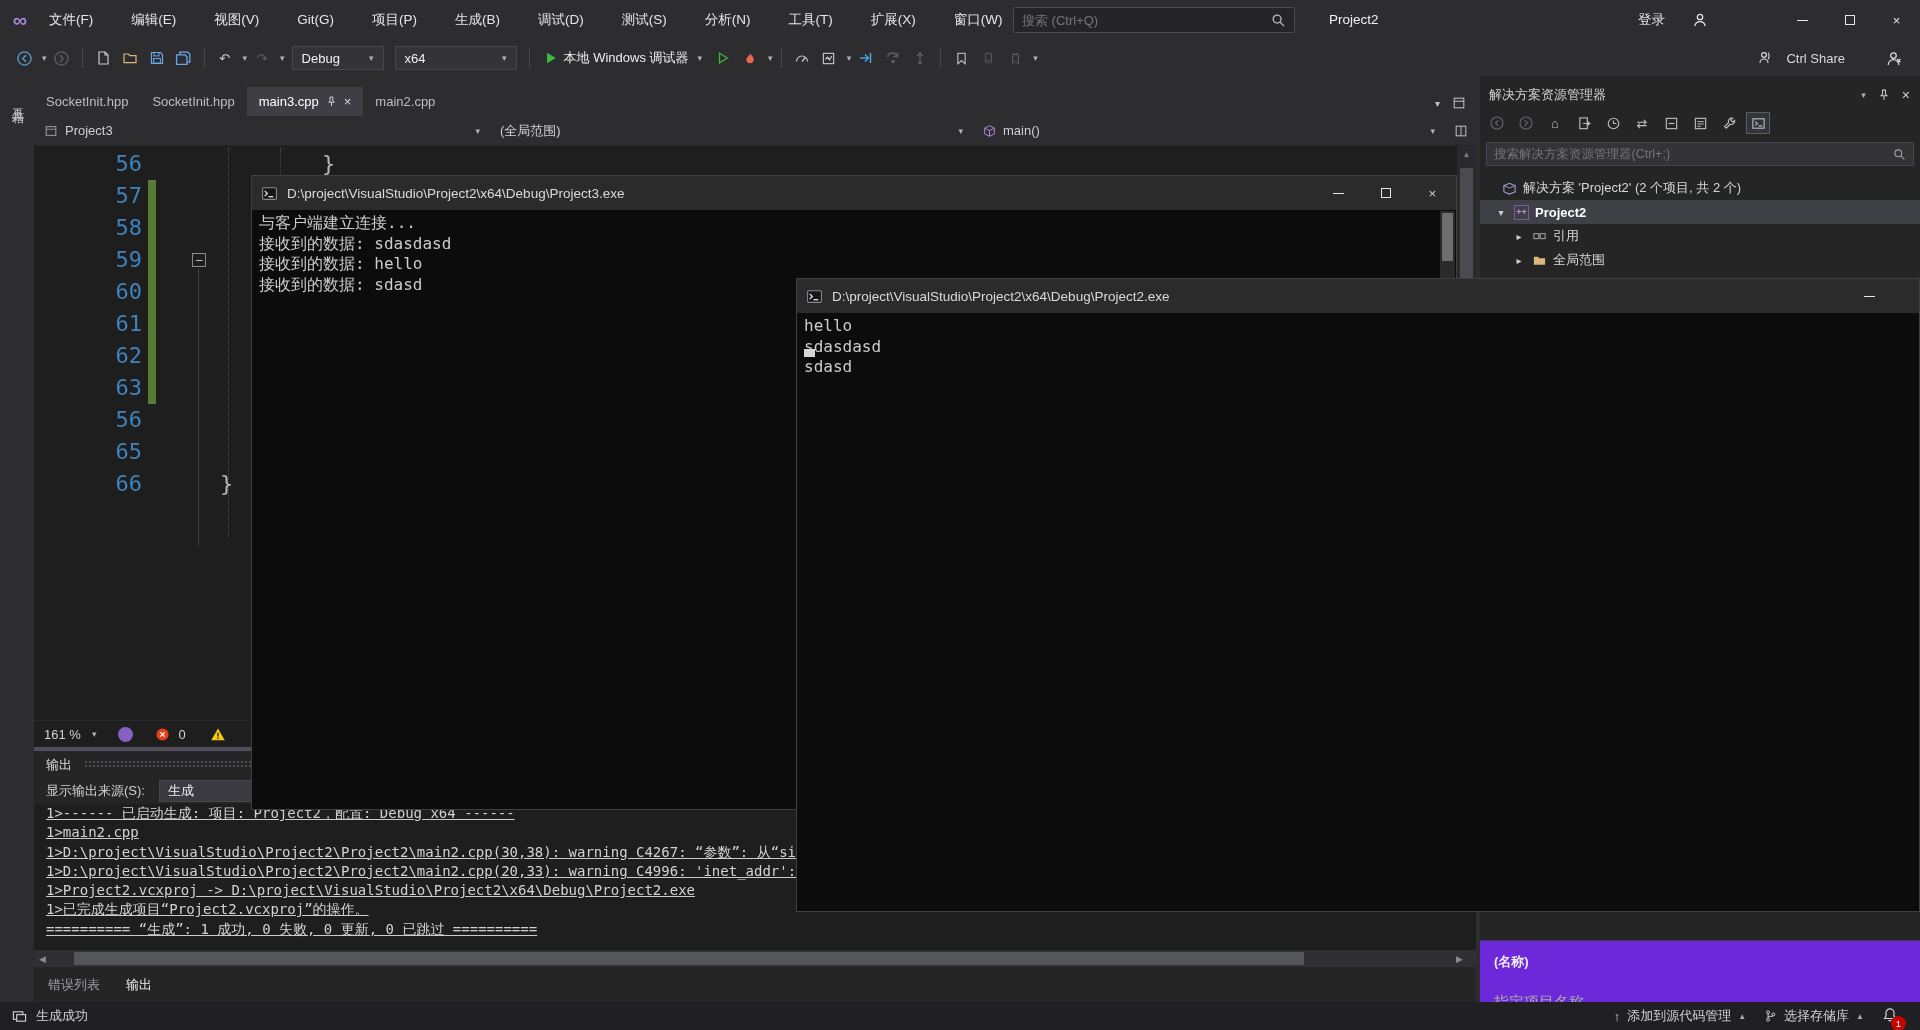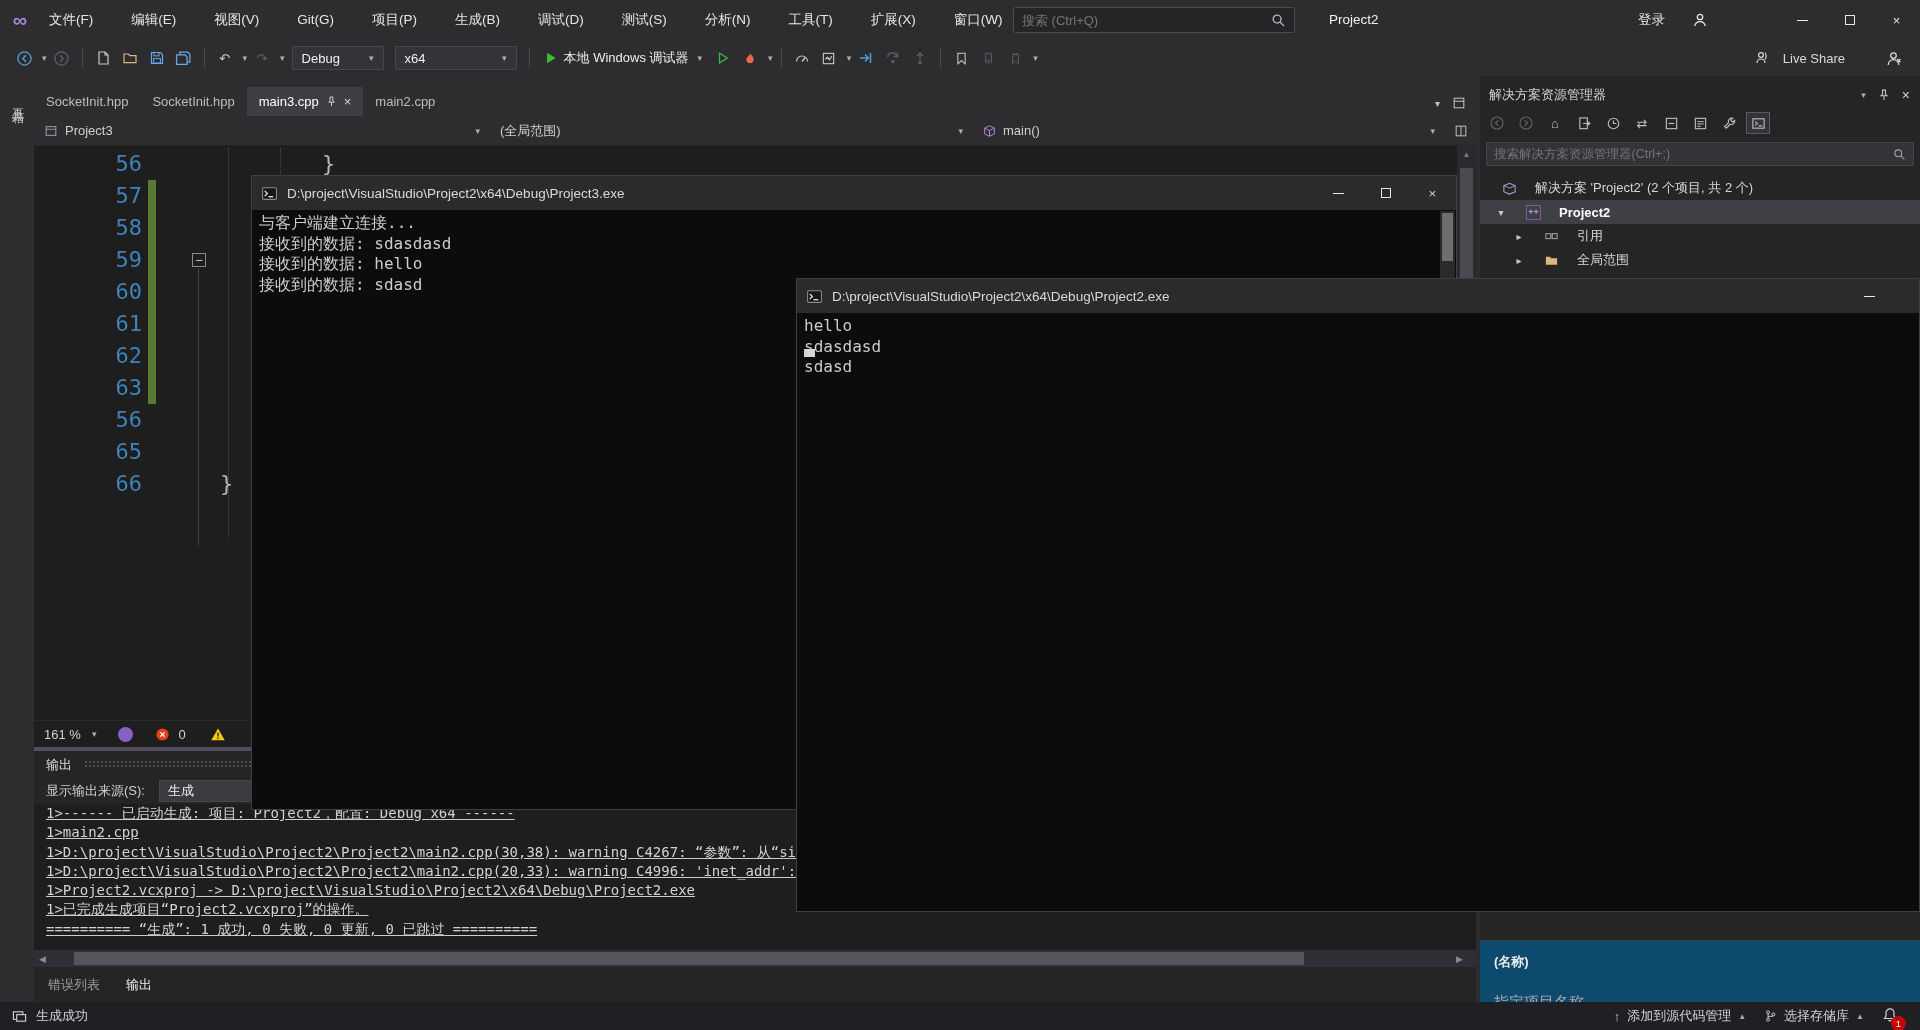--- a/index.html
+++ b/index.html
@@ -80,25 +80,25 @@
 #sepanel{position:absolute;left:1480px;top:76px;width:440px;height:926px;background:#252526;z-index:1;}
 #se-title{height:32px;display:flex;align-items:center;padding:6px 10px 0 9px;gap:12px;color:#d2d2d2;font-size:13px;}
 #se-title .grow{flex:1;}
 #se-tools{height:30px;display:flex;align-items:center;gap:5px;padding-left:5px;color:#bdbdbd;}
 .sei{width:24px;height:22px;display:flex;align-items:center;justify-content:center;}
 .sei.dim{color:#63636a;}
 .sei.boxed{border:1px solid #5b5b66;background:#33333a;}
 #se-search{position:absolute;left:6px;top:66px;width:428px;height:24px;background:#333338;border:1px solid #434349;display:flex;align-items:center;padding:0 7px;gap:6px;}
 #se-search input{flex:1;background:transparent;border:none;outline:none;color:#9d9da3;font-size:12.5px;font-family:inherit;}
 #se-tree{position:absolute;left:0;top:100px;width:440px;}
-.trow{height:24px;display:flex;align-items:center;gap:18px;font-size:13px;color:#d6d6d6;white-space:nowrap;}
+.trow{height:24px;display:flex;align-items:center;gap:6px;font-size:13px;color:#d6d6d6;white-space:nowrap;}
 .trow.sel{background:#3f3f46;}
 .trow .arrow{width:14px;text-align:center;font-size:10px;color:#cfcfcf;flex:none;}
 .cppico{width:15px;height:15px;border:1px solid #7e57a0;color:#b98fd9;font-size:9px;font-weight:bold;display:flex;align-items:center;justify-content:center;flex:none;}
-#se-desc{position:absolute;left:0;top:864px;width:440px;height:74px;background:#0c4a6e;border-top:1px solid #3f3f46;padding:12px 14px;}
+#se-desc{position:absolute;left:0;top:864px;width:440px;height:74px;background:#6d28d9;border-top:1px solid #3f3f46;padding:12px 14px;}
 #se-desc .fname{font-weight:bold;color:#ebebeb;font-size:13px;}
 #se-desc .fdesc{margin-top:22px;color:#ababab;font-size:15px;}
 
 .console{position:absolute;background:#0c0c0c;border:1px solid #3f3f3f;}
 .ctitle{height:34px;background:#2b2b2b;display:flex;align-items:center;gap:9px;padding-left:9px;font-size:13.5px;color:#dadada;white-space:nowrap;}
 .cbtns{margin-left:auto;display:flex;height:34px;}
 .cbtn{width:47px;display:flex;align-items:center;justify-content:center;color:#d0d0d0;}
 .cbody{position:relative;padding:3px 0 0 7px;}
 .cline{white-space:pre;font-family:"DejaVu Sans Mono","Liberation Mono",monospace;font-size:16px;line-height:20.5px;color:#cccccc;}
 #console1{left:251px;top:175px;width:1206px;height:635px;z-index:20;}
@@ -293,21 +293,21 @@
     </span>
     <span class="caret">▾</span>
     <div id="toolbar-right">
       <span class="ico">
         <svg width="16" height="16" viewBox="0 0 16 16">
             <circle cx="8" cy="5" r="2.4" fill="none" stroke="#dadada" stroke-width="1.2"></circle>
             <path d="M4 13 a4 4 0 0 1 8 0" fill="none" stroke="#dadada" stroke-width="1.2"></path>
             <path d="M12 2.5 a6.5 6.5 0 0 1 0 7" fill="none" stroke="#dadada" stroke-width="1.1"></path>
           </svg>
       </span>
-      <span>Live Share</span>
+      <span>Ctrl Share</span>
       <span class="ico" style="margin-left:26px;">
         <svg width="17" height="17" viewBox="0 0 16 16">
             <circle cx="8" cy="5.2" r="2.6" fill="none" stroke="#dadada" stroke-width="1.2"></circle>
             <path d="M3 14 a5 5 0 0 1 10 0" fill="none" stroke="#dadada" stroke-width="1.2"></path>
             <path d="M11.5 8.5 l3 3 M14.5 8.5 l-3 3" stroke="#dadada" stroke-width="1.1"></path>
           </svg>
       </span>
     </div>
   </div>
 

